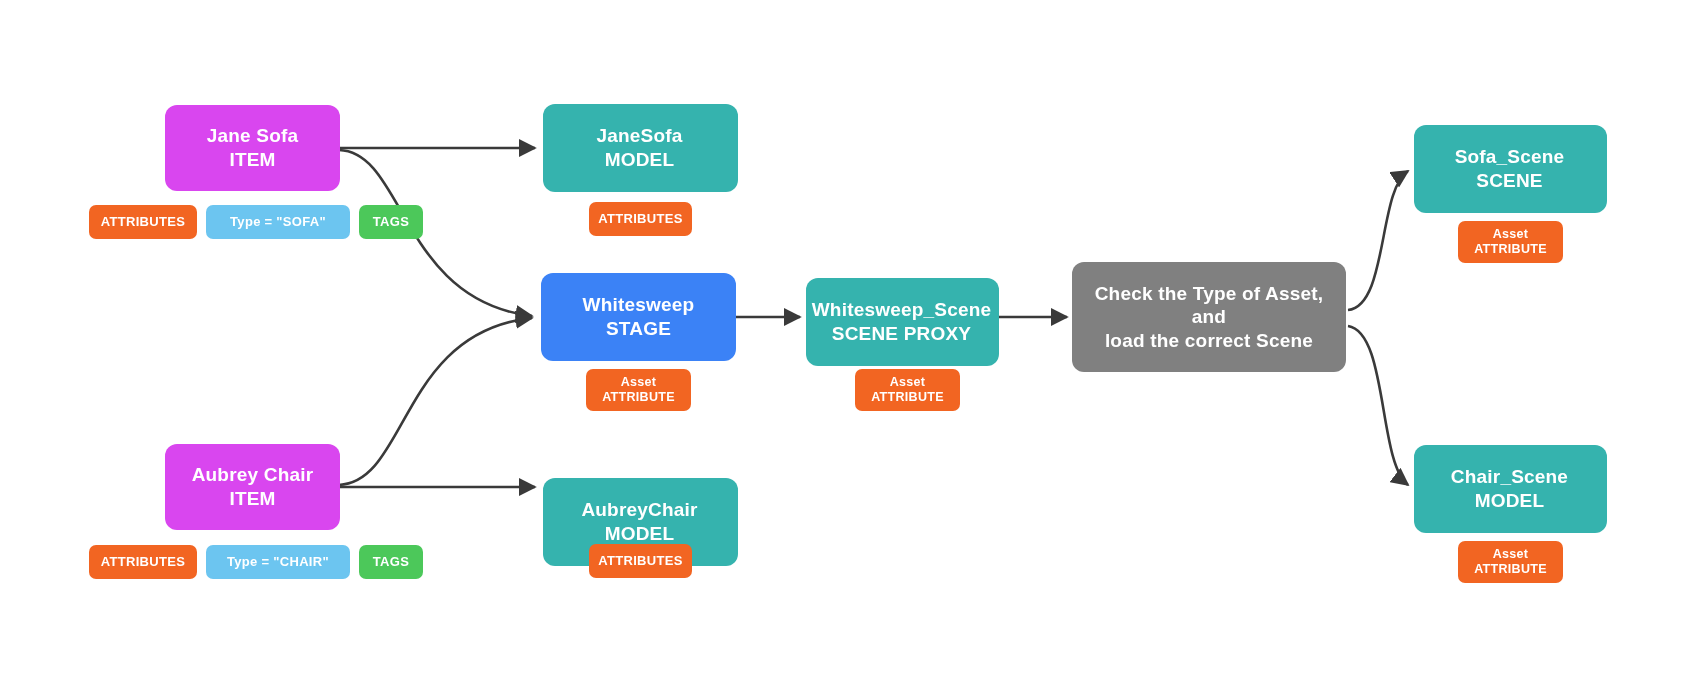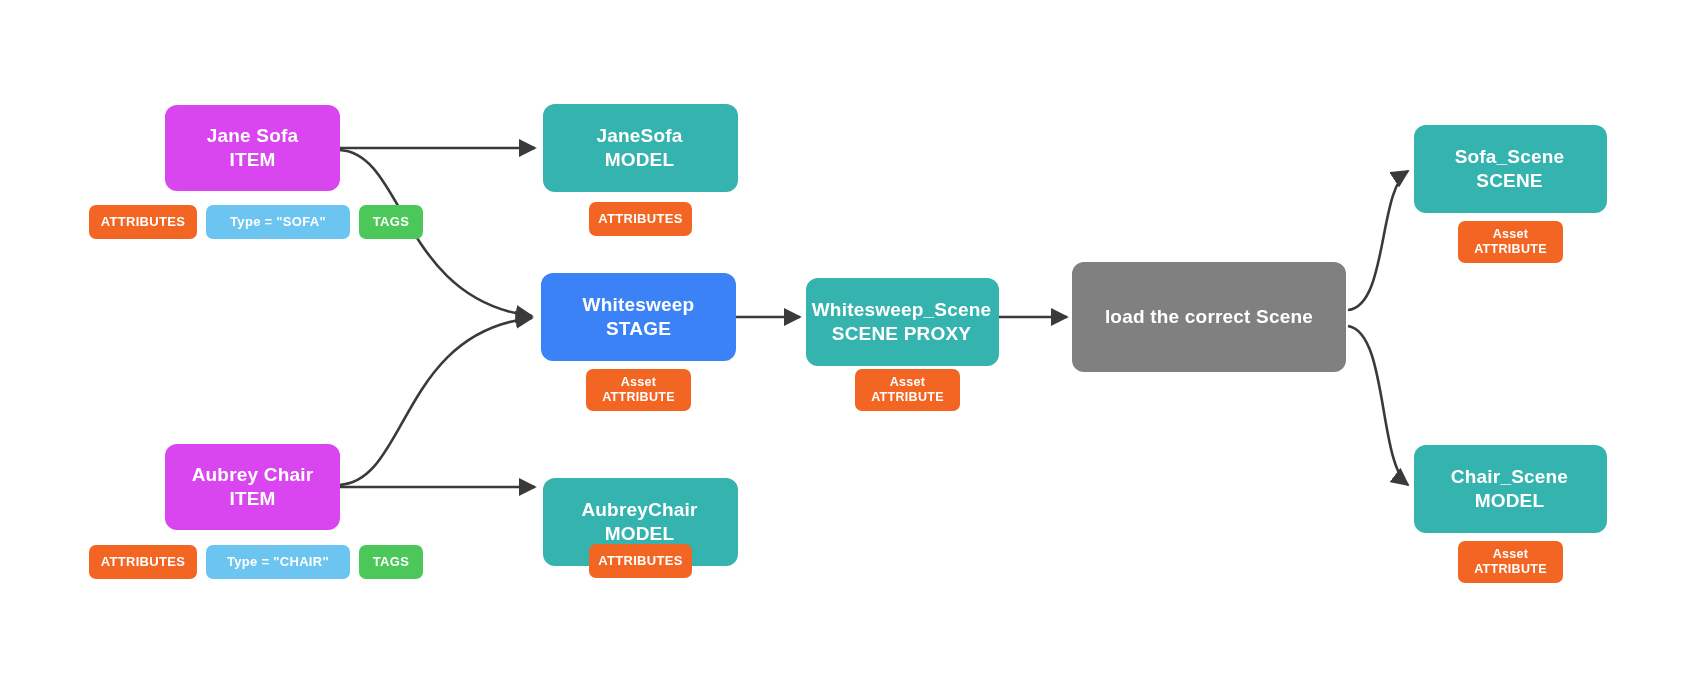--- a/index.html
+++ b/index.html
@@ -109,20 +109,21 @@
   <div class="node n-model" style="left:806px;top:278px;width:193px;height:88px;">
     <div class="l1">Whitesweep_Scene</div>
     <div class="l2">SCENE PROXY</div>
   </div>
   <div class="badge b-orange two" style="left:855px;top:369px;width:105px;height:42px;">
     <div>Asset</div>
     <div>ATTRIBUTE</div>
   </div>
 
   <div class="node n-decision" style="left:1072px;top:262px;width:274px;height:110px;">
+    <div class="l1">Check the Type of Asset, and</div>
     <div class="l2">load the correct Scene</div>
   </div>
 
   <div class="node n-model" style="left:1414px;top:125px;width:193px;height:88px;">
     <div class="l1">Sofa_Scene</div>
     <div class="l2">SCENE</div>
   </div>
   <div class="badge b-orange two" style="left:1458px;top:221px;width:105px;height:42px;">
     <div>Asset</div>
     <div>ATTRIBUTE</div>

